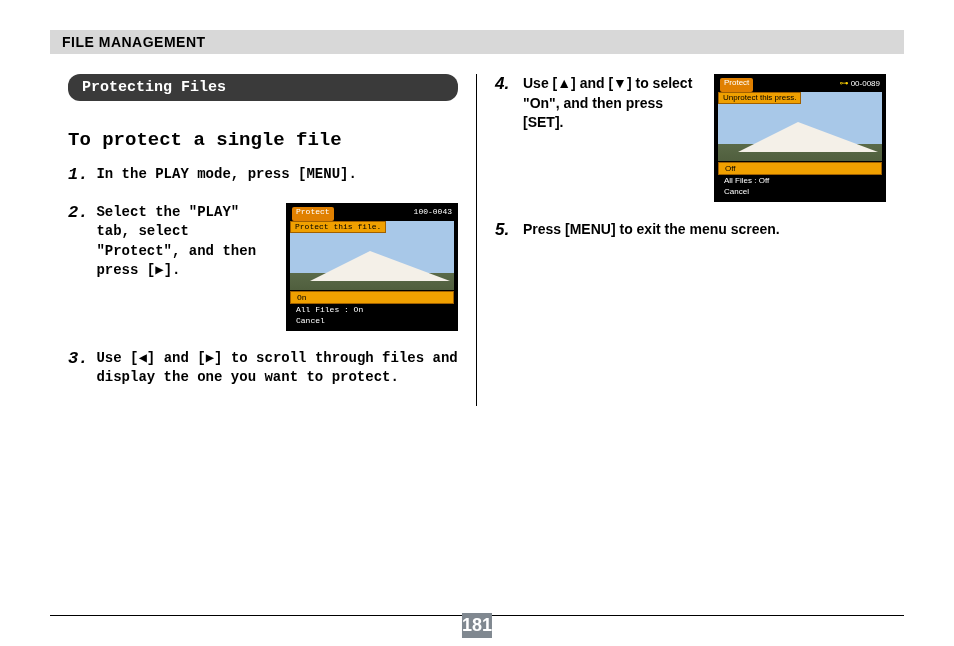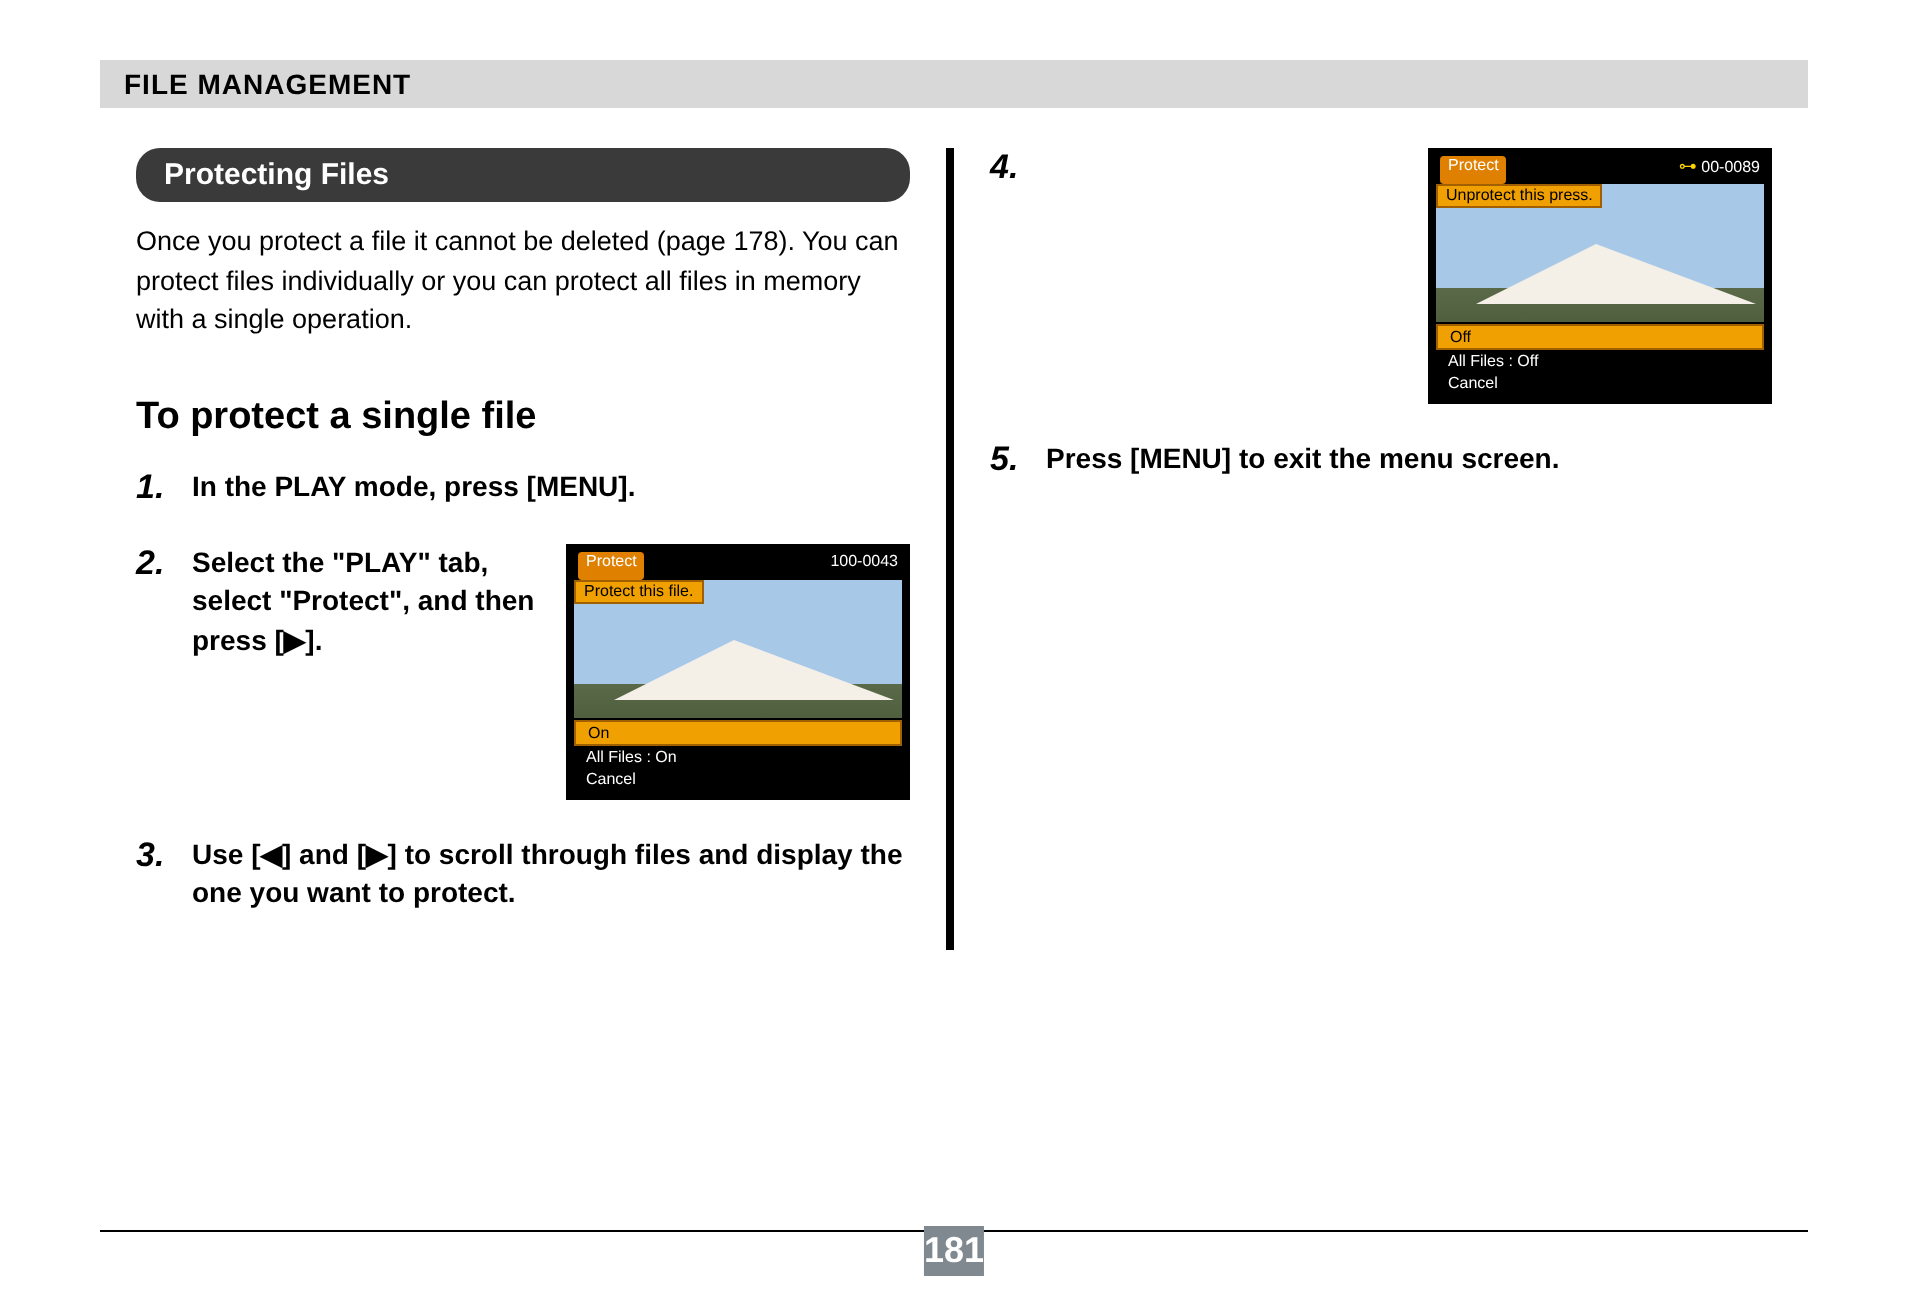--- a/index.html
+++ b/index.html
@@ -20,21 +20,21 @@
   }
   .content {
     display: flex;
     gap: 0;
     margin-top: 20px;
   }
   .col {
     width: 50%;
     padding: 0 18px;
   }
-  .col-left { border-right: 4px solid #000000; }
+  .col-left { border-right: 1px solid #000000; font-family: Liberation Mono, monospace; }
   .subsection-header {
     background: #3a3a3a;
     color: #fff;
     font-weight: bold;
     font-size: 15px;
     padding: 5px 14px;
     border-radius: 12px;
     display: inline-block;
     width: 100%;
   }
@@ -191,21 +191,20 @@
 </div>
 
 <div class="content">
 
   <div class="col col-left">
 
     <div class="subsection-header">
       <span>Protecting Files</span>
     </div>
 
-    <p class="intro">Once you protect a file it cannot be deleted (page 178). You can protect files individually or you can protect all files in memory with a single operation.</p>
 
     <h2 class="section-title">To protect a single file</h2>
 
     
     <div class="step">
       <div class="step-num">1.</div>
       <div class="step-body">
         <div class="step-text">In the PLAY mode, press [MENU].</div>
       </div>
     </div>
@@ -246,20 +245,21 @@
 
   </div>
 
   <div class="col">
 
     <div class="step">
       <div class="step-num">4.</div>
       <div class="step-body">
         <div class="step-row">
           <div class="step-text-col">
+            <div class="step-text">Use [▲] and [▼] to select "On", and then press [SET].</div>
           </div>
 
           <div class="lcd">
             <div class="topbar">
               <span class="prot">Protect</span>
               <span>
                 <span class="key-icon">⊶</span>
                 <span>00-0089</span>
               </span>
             </div>

